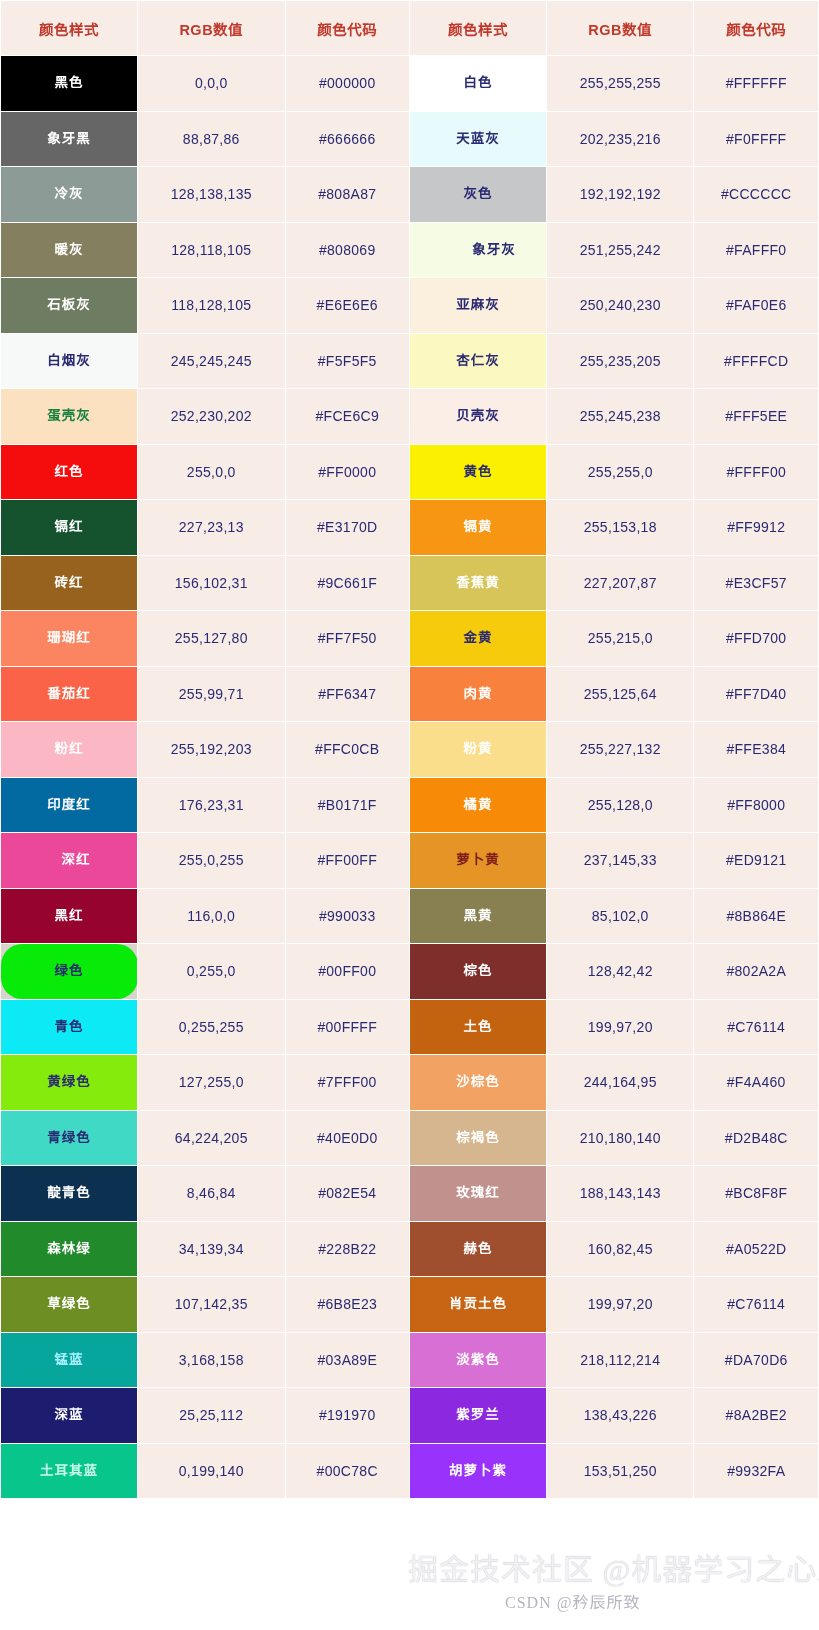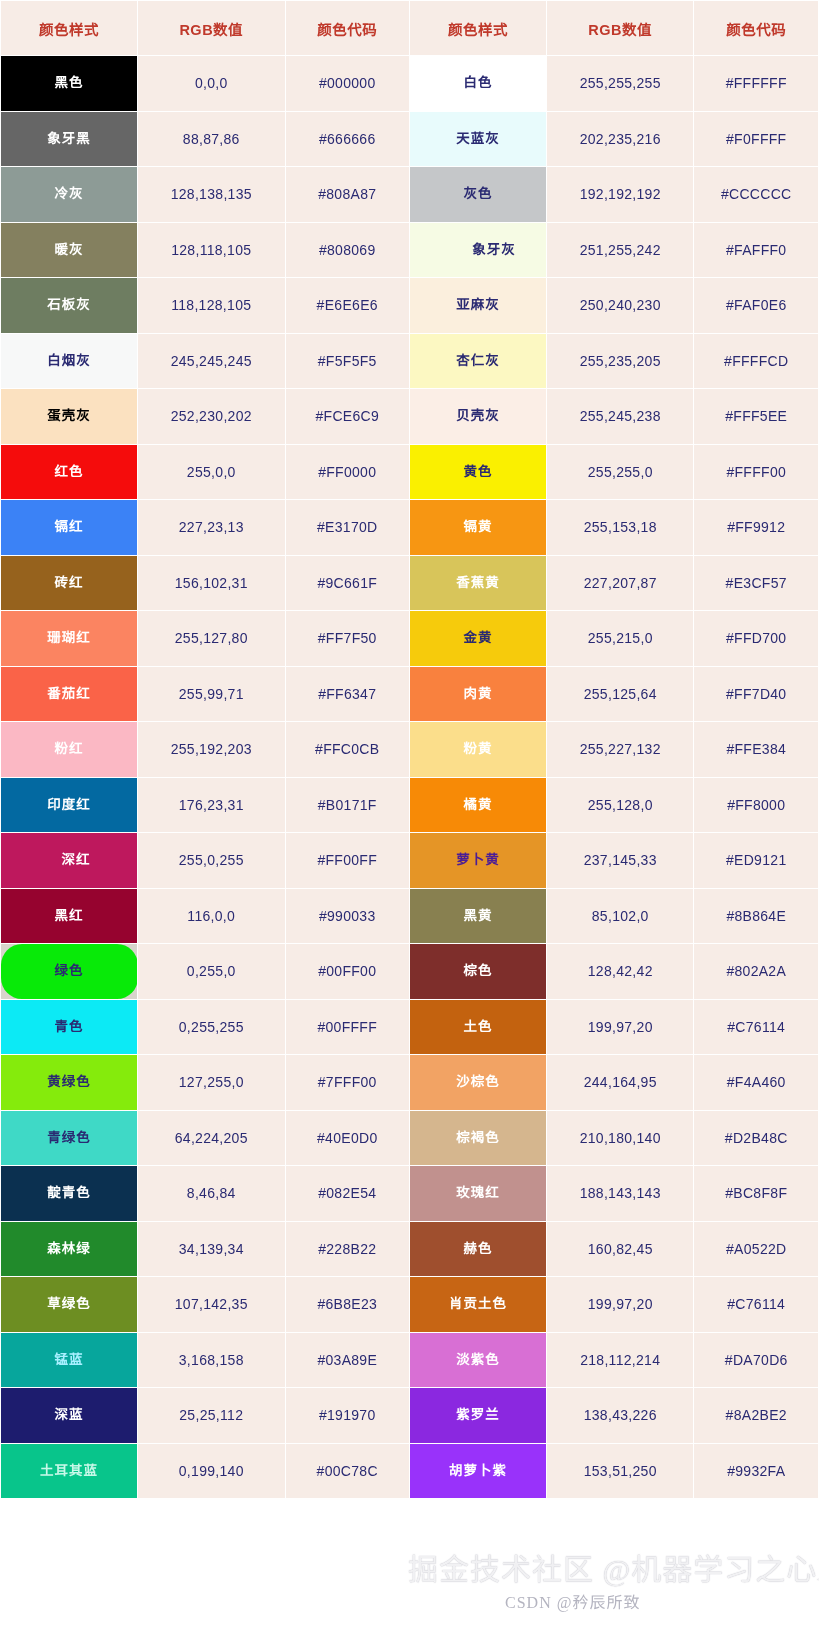--- a/index.html
+++ b/index.html
@@ -163,37 +163,37 @@
         </tr>
         <tr>
           <td class="swatch" style="background: rgb(247, 248, 248); color: rgb(42, 42, 114);">白烟灰</td>
           <td class="val">245,245,245</td>
           <td class="val">#F5F5F5</td>
           <td class="swatch" style="background: rgb(252, 248, 194); color: rgb(42, 42, 114);">杏仁灰</td>
           <td class="val">255,235,205</td>
           <td class="val">#FFFFCD</td>
         </tr>
         <tr>
-          <td class="swatch" style="background: rgb(251, 225, 192); color: #000000;">蛋壳灰</td>
+          <td class="swatch" style="background: rgb(251, 225, 192); color: #15803d;">蛋壳灰</td>
           <td class="val">252,230,202</td>
           <td class="val">#FCE6C9</td>
           <td class="swatch" style="background: rgb(251, 238, 230); color: rgb(42, 42, 114);">贝壳灰</td>
           <td class="val">255,245,238</td>
           <td class="val">#FFF5EE</td>
         </tr>
         <tr>
           <td class="swatch" style="background: rgb(245, 12, 12); color: rgb(255, 255, 255);">红色</td>
           <td class="val">255,0,0</td>
           <td class="val">#FF0000</td>
           <td class="swatch" style="background: rgb(250, 240, 0); color: rgb(42, 42, 114);">黄色</td>
           <td class="val">255,255,0</td>
           <td class="val">#FFFF00</td>
         </tr>
         <tr>
-          <td class="swatch" style="background: #3b82f6; color: rgb(255, 255, 255);">镉红</td>
+          <td class="swatch" style="background: #14532d; color: rgb(255, 255, 255);">镉红</td>
           <td class="val">227,23,13</td>
           <td class="val">#E3170D</td>
           <td class="swatch" style="background: rgb(247, 150, 18); color: rgb(255, 255, 255);">镉黄</td>
           <td class="val">255,153,18</td>
           <td class="val">#FF9912</td>
         </tr>
         <tr>
           <td class="swatch" style="background: rgb(150, 98, 29); color: rgb(255, 255, 255);">砖红</td>
           <td class="val">156,102,31</td>
           <td class="val">#9C661F</td>
@@ -227,24 +227,24 @@
         </tr>
         <tr>
           <td class="swatch" style="background: #0369a1; color: rgb(255, 255, 255);">印度红</td>
           <td class="val">176,23,31</td>
           <td class="val">#B0171F</td>
           <td class="swatch" style="background: rgb(247, 138, 6); color: rgb(255, 255, 255);">橘黄</td>
           <td class="val">255,128,0</td>
           <td class="val">#FF8000</td>
         </tr>
         <tr>
-          <td class="swatch" style="background: #be185d; color: rgb(255, 255, 255); padding-left: 14px;">深红</td>
+          <td class="swatch" style="background: #ec4899; color: rgb(255, 255, 255); padding-left: 14px;">深红</td>
           <td class="val">255,0,255</td>
           <td class="val">#FF00FF</td>
-          <td class="swatch" style="background: rgb(229, 149, 38); color: #4c1d95;">萝卜黄</td>
+          <td class="swatch" style="background: rgb(229, 149, 38); color: #7f1d1d;">萝卜黄</td>
           <td class="val">237,145,33</td>
           <td class="val">#ED9121</td>
         </tr>
         <tr>
           <td class="swatch" style="background: rgb(150, 3, 47); color: rgb(255, 255, 255);">黑红</td>
           <td class="val">116,0,0</td>
           <td class="val">#990033</td>
           <td class="swatch" style="background: rgb(136, 128, 80); color: rgb(255, 255, 255);">黑黄</td>
           <td class="val">85,102,0</td>
           <td class="val">#8B864E</td>

